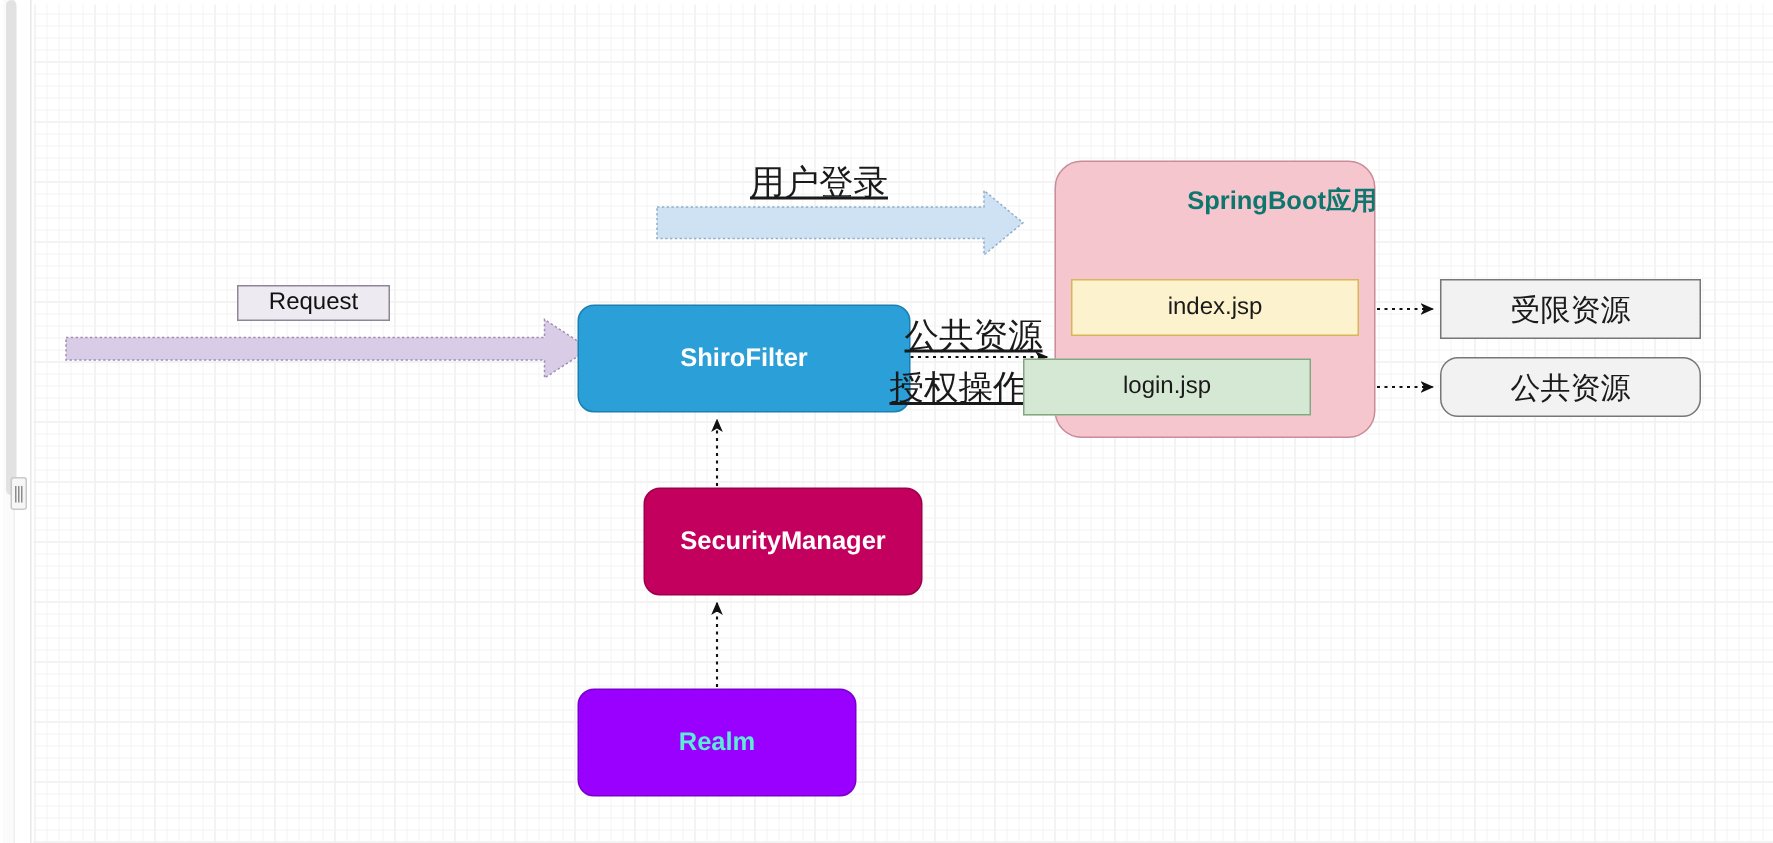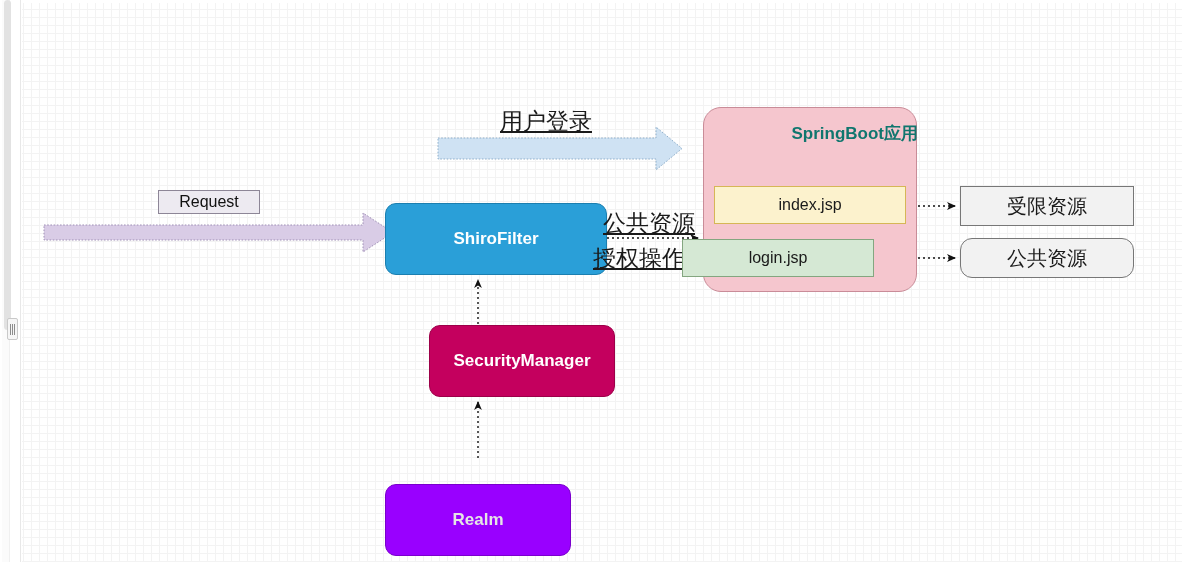--- a/index.html
+++ b/index.html
@@ -113,24 +113,23 @@
     font-size: 17px;
     font-weight: bold;
     margin-left: 44px;
   }
   .node-realm {
     left: 363px; top: 459px;
     width: 186px; height: 72px;
     background: #9900FF;
     border: 1px solid #7a00cc;
     border-radius: 11px;
-    color: #e5e5e5;
-    font-size: 17px;
-    font-weight: bold;
-    margin-top: 25px;
+    color: #5eead4;
+    font-size: 17px;
+    font-weight: bold;
   }
 
   
   .node-springboot {
     left: 681px; top: 107px;
     width: 214px; height: 185px;
     background: #F5C6CE;
     border: 1px solid #C98C98;
     border-radius: 18px;
     display: block;

